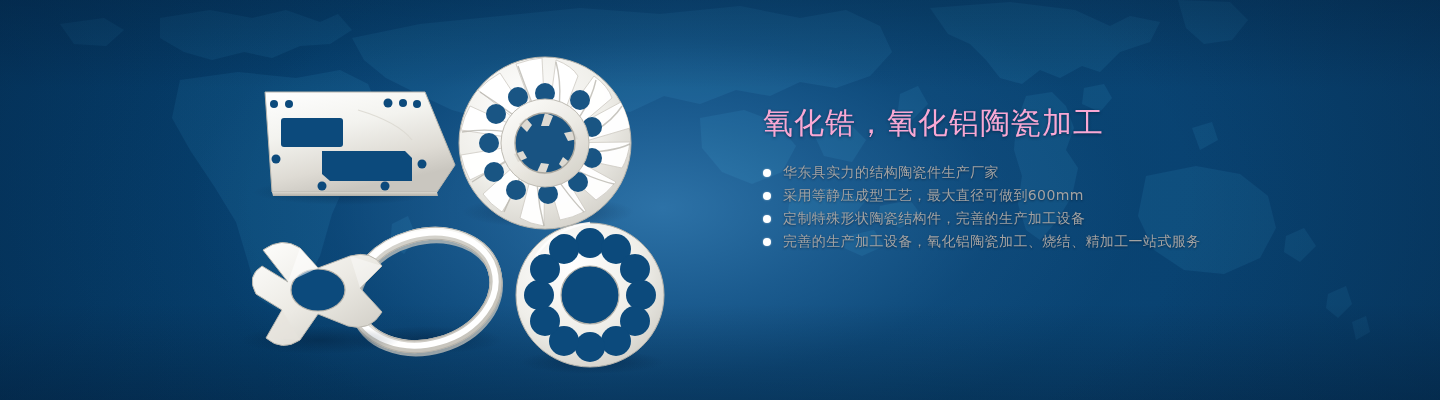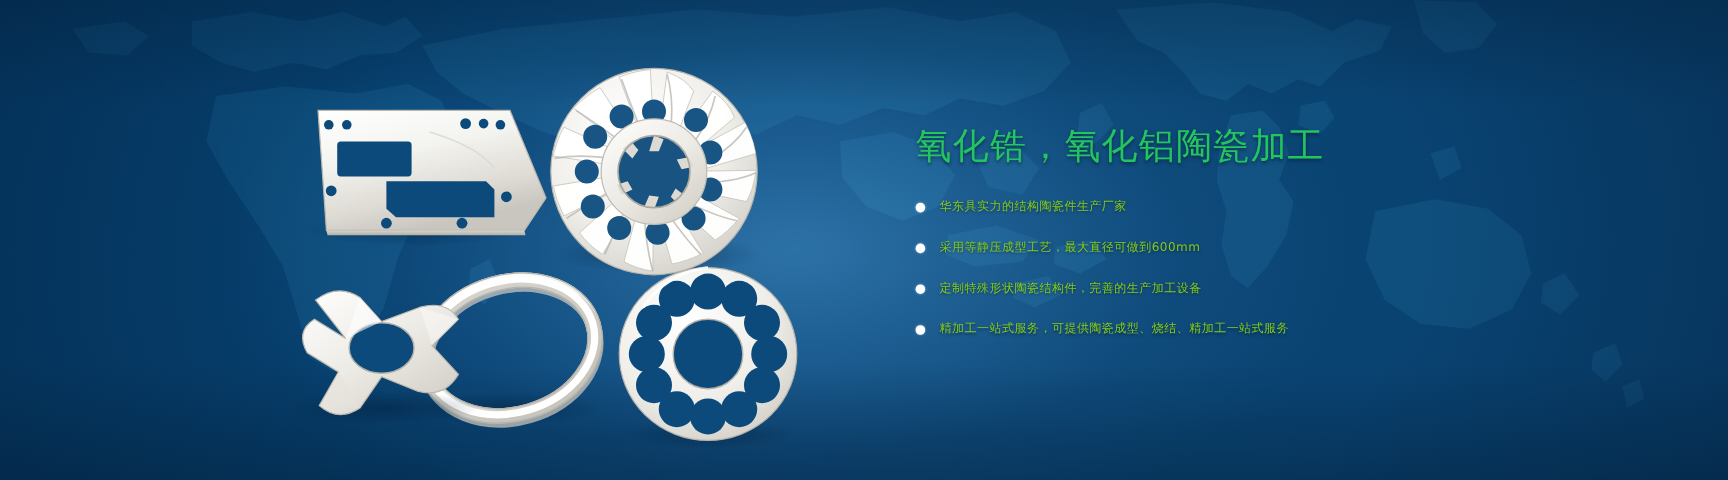--- a/index.html
+++ b/index.html
@@ -38,42 +38,42 @@
   .bg-map svg { width:100%; height:100%; display:block; }
   .bg-map path { fill:#2e7ab4; opacity:.34; }
 
   
   .products { position:absolute; left:0; top:0; width:760px; height:400px; }
   .products svg { display:block; width:760px; height:400px; }
 
   
   .copy { position:absolute; left:763px; top:104px; width:620px; }
   .headline {
-    color:#22c55e;
+    color:#f9a8d4;
     font-size:30px;
     line-height:38px;
     letter-spacing:1px;
     font-weight:400;
     text-shadow:0 1px 3px rgba(0,18,40,.55);
     white-space:nowrap;
   }
   .bullets { margin-top:19px; }
   .bullet {
     display:flex; align-items:center;
     height:23px; margin-bottom:0px;
   }
-  .bullet + .bullet { margin-top:11px; }
+  .bullet + .bullet { margin-top:0; }
   .dot {
     width:8px; height:8px; border-radius:50%;
     background:#ffffff; flex:0 0 8px;
     margin-right:12px;
     box-shadow:0 0 2px rgba(255,255,255,.5);
   }
   .btxt {
-    color:#84cc16; font-size:10px; line-height:23px;
+    color:#a3a3a3; font-size:14px; line-height:23px;
     letter-spacing:.4px; white-space:nowrap;
     text-shadow:0 1px 2px rgba(0,16,36,.5);
   }
 </style>
 </head>
 <body>
 
 <div id="banner">
 
   <div class="bg-base"></div>
@@ -290,18 +290,18 @@
       <div class="bullet">
         <span class="dot"></span>
         <span class="btxt">采用等静压成型工艺，最大直径可做到600mm</span>
       </div>
       <div class="bullet">
         <span class="dot"></span>
         <span class="btxt">定制特殊形状陶瓷结构件，完善的生产加工设备</span>
       </div>
       <div class="bullet">
         <span class="dot"></span>
-        <span class="btxt">精加工一站式服务，可提供陶瓷成型、烧结、精加工一站式服务</span>
+        <span class="btxt">完善的生产加工设备，氧化铝陶瓷加工、烧结、精加工一站式服务</span>
       </div>
     </div>
   </div>
 
 </div>
 
 </body></html>

